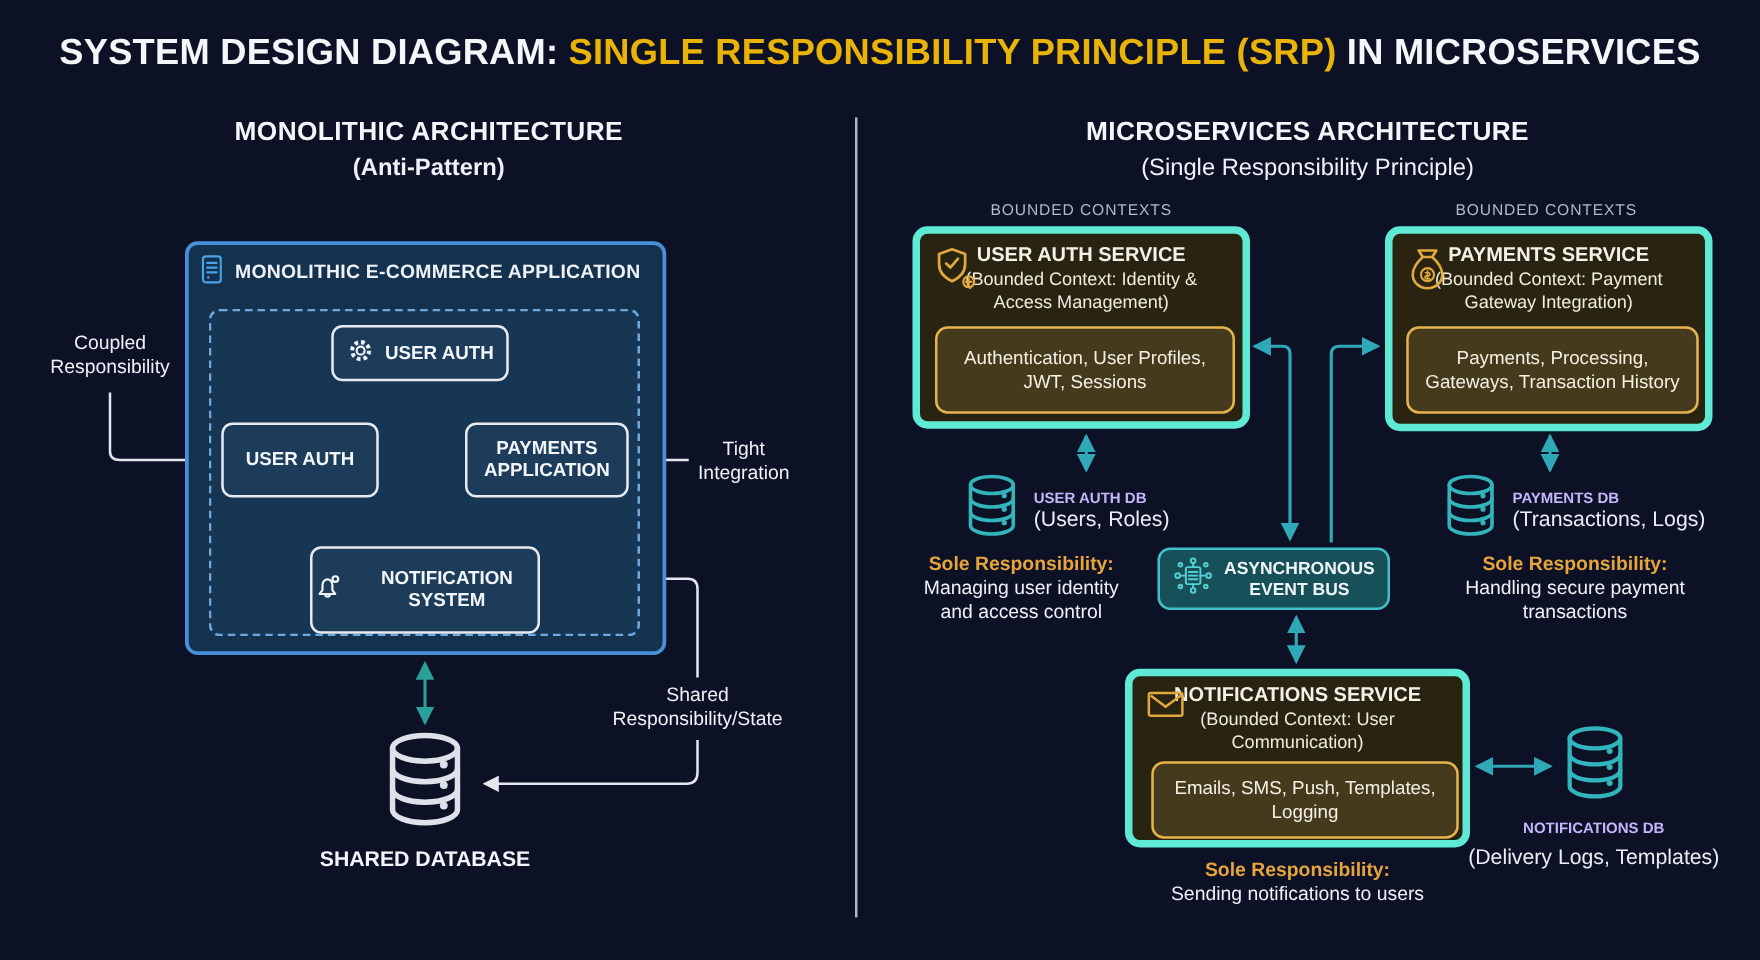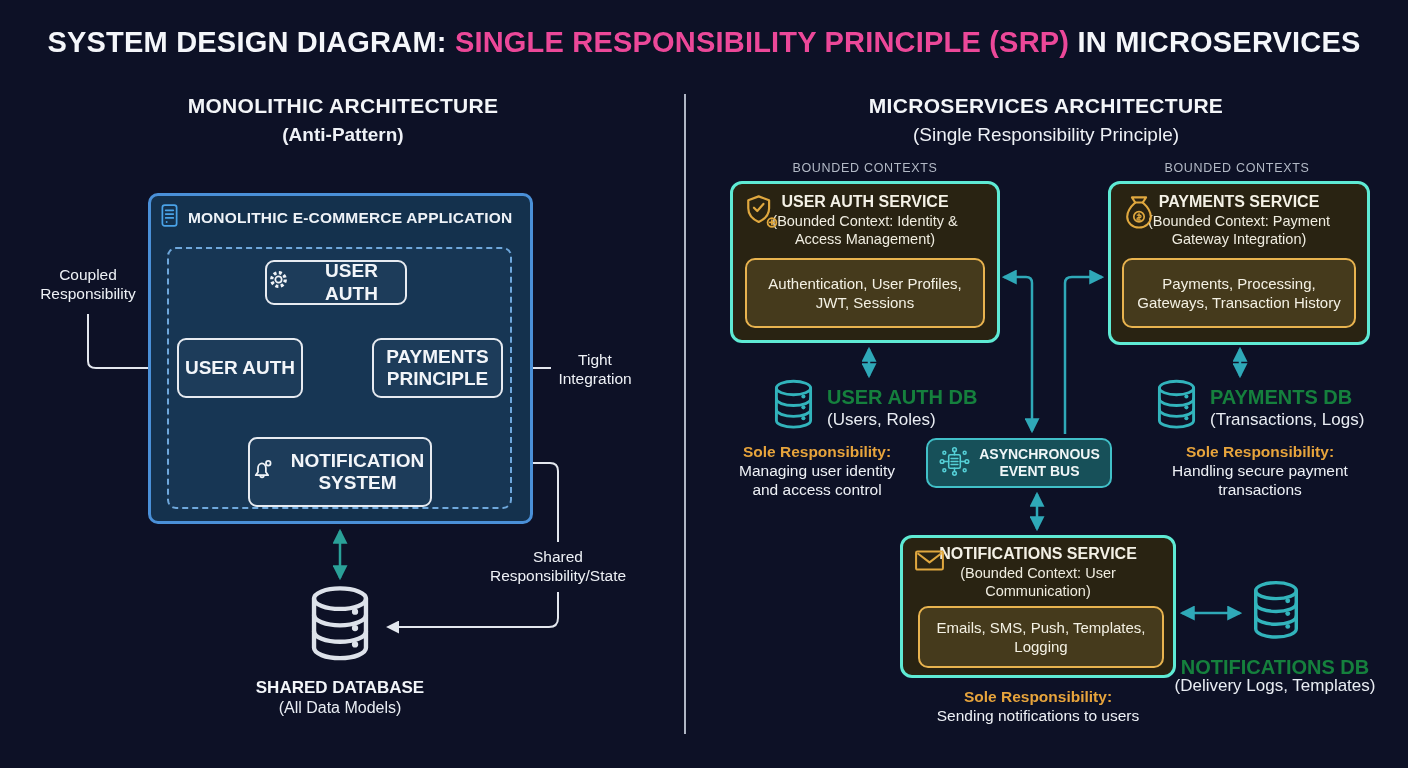--- a/index.html
+++ b/index.html
@@ -3,66 +3,66 @@
 <meta charset="utf-8">
 <style>
   * { margin:0; padding:0; box-sizing:border-box; }
   html,body { width:1408px; height:768px; background:#0d1126; overflow:hidden; }
   body { font-family:"Liberation Sans","DejaVu Sans",sans-serif; color:#eef2f7; }
   .stage { position:relative; width:1408px; height:768px; background:#0d1126; }
   .abs { position:absolute; }
   .ctr { text-align:center; }
 
   .page-title { left:0; top:26px; width:1408px; text-align:center; font-size:29px; font-weight:bold; letter-spacing:0.2px; color:#f4f6fa; }
-  .page-title .gold { color:#ec4899; }
+  .page-title .gold { color:#eab308; }
 
   .divider { left:684px; top:94px; width:2px; height:640px; background:rgba(205,212,225,0.85); }
 
   .panel-heading { font-size:21px; font-weight:bold; color:#f3f5f8; letter-spacing:0.3px; }
   .panel-sub { font-size:19px; font-weight:400; color:#eef1f6; }
 
   
   .mono-box { left:148px; top:193px; width:385px; height:331px; background:#14314d; border:3px solid #4a90d8; border-radius:10px; }
   .mono-header { left:160px; top:203px; display:flex; align-items:center; gap:9px; }
   .mono-header .t { font-size:15.5px; font-weight:bold; color:#eef2f7; letter-spacing:0.2px; }
   .mono-dashed { left:167px; top:247px; width:345px; height:262px; border:2px dashed #6fa8dc; border-radius:9px; background:rgba(90,150,210,0.05); }
 
-  .module { background:#1d3c5a; border:2px solid #e7ebf1; border-radius:9px; display:flex; align-items:center; justify-content:center; gap:8px; font-size:19px; font-weight:bold; color:#f2f5f9; text-align:center; line-height:1.18; }
+  .module { background:#1d3c5a; border:2px solid #e7ebf1; border-radius:9px; display:flex; align-items:center; justify-content:center; gap:8px; font-size:15px; font-weight:bold; color:#f2f5f9; text-align:center; line-height:1.18; }
   .m-top { left:265px; top:260px; width:142px; height:45px; }
   .m-left { left:177px; top:338px; width:126px; height:60px; }
   .m-right { left:372px; top:338px; width:131px; height:60px; padding:0 6px; }
   .m-bottom { left:248px; top:437px; width:184px; height:70px; }
 
   .note { font-size:15.5px; color:#eef1f6; line-height:1.2; }
   .lbl-coupled { left:28px; top:266px; width:120px; }
   .lbl-tight { left:545px; top:351px; width:100px; }
   .lbl-shared { left:478px; top:548px; width:160px; }
 
   .shared-db-name { left:215px; top:678px; width:250px; font-size:17px; font-weight:bold; color:#f2f5f9; }
   .shared-db-detail { left:215px; top:699px; width:250px; font-size:16px; color:#e9edf3; }
 
   
   .bc-label { width:200px; font-size:12.5px; font-weight:500; color:#b3bac6; letter-spacing:0.7px; text-align:center; }
 
-  .svc { background:#292312; border:3px solid #5eead4; border-radius:12px; }
+  .svc { background:#292312; border:6px solid #5eead4; border-radius:12px; }
   .svc .svc-icon { position:absolute; left:11px; top:9px; }
   .svc-name { margin-top:9px; text-align:center; font-size:16px; font-weight:bold; color:#f4f1e6; }
   .svc-context { margin:1px auto 0; width:230px; text-align:center; font-size:14.5px; color:#efece0; line-height:1.25; }
   .svc-inner { position:absolute; background:#453a1c; border:2px solid #e8b34f; border-radius:10px; display:flex; align-items:center; justify-content:center; text-align:center; font-size:15px; color:#f4f1e4; line-height:1.3; padding:4px 10px; }
 
   .svc-auth { left:730px; top:181px; width:270px; height:162px; }
   .svc-auth .svc-inner { left:12px; top:74px; width:240px; height:70px; }
   .svc-pay { left:1108px; top:181px; width:262px; height:164px; }
   .svc-pay .svc-inner { left:11px; top:74px; width:234px; height:70px; }
   .svc-notif { left:900px; top:535px; width:276px; height:143px; }
   .svc-notif .svc-inner { left:15px; top:68px; width:246px; height:62px; }
   .svc-notif .svc-context { width:240px; }
 
   .db-row { display:flex; align-items:center; gap:10px; }
-  .db-name { font-size:20px; font-weight:bold; color:#15803d; line-height:1.2; }
+  .db-name { font-size:12px; font-weight:bold; color:#c4b5fd; line-height:1.2; }
   .db-detail { font-size:17px; color:#e9edf3; line-height:1.25; }
 
   .resp { width:180px; text-align:center; line-height:1.22; }
   .resp .rl { font-size:15.5px; font-weight:bold; color:#e7a43c; }
   .resp .rt { font-size:15.5px; color:#eef1f6; }
 
   .bus { left:914px; top:438px; width:186px; height:50px; background:#175059; border:2.5px solid #41c0c8; border-radius:10px; display:flex; align-items:center; gap:8px; padding:0 10px;margin-left:12px; }
   .bus .bus-label { flex:1; text-align:center; font-size:14px; font-weight:bold; color:#f0f6f7; line-height:1.2; }
 
   svg.overlay { position:absolute; left:0; top:0; pointer-events:none; }
@@ -149,42 +149,41 @@
     <span><svg width="23" height="23" viewBox="0 0 24 24">
           <circle cx="12" cy="12" r="7.1" fill="none" stroke="#f0f3f7" stroke-width="3.4" stroke-dasharray="3.1 2.5"></circle>
           <circle cx="12" cy="12" r="3.3" fill="none" stroke="#f0f3f7" stroke-width="1.8"></circle>
         </svg></span>
     <span>USER AUTH</span>
   </div>
   <div class="abs module m-left">
     <span>USER AUTH</span>
   </div>
   <div class="abs module m-right">
-    <span>PAYMENTS PRINCIPLE</span>
+    <span>PAYMENTS APPLICATION</span>
   </div>
   <div class="abs module m-bottom">
     <span><svg width="27" height="27" viewBox="0 0 26 26" fill="none" stroke="#f0f3f7" stroke-width="1.7" stroke-linecap="round" stroke-linejoin="round">
           <path d="M5.5,18.5 h12 l-2.2,-3 v-4 a3.8,4.3 0 0 0 -7.6,0 v4 z"></path>
           <path d="M9.9,18.8 a1.7,1.7 0 0 0 3.4,0"></path>
           <circle cx="17.6" cy="7" r="2.2"></circle>
         </svg></span>
     <span>NOTIFICATION SYSTEM</span>
   </div>
 
   <div class="abs note ctr lbl-coupled">Coupled Responsibility</div>
   <div class="abs note ctr lbl-tight">Tight Integration</div>
   <div class="abs note ctr lbl-shared">Shared Responsibility/State</div>
 
   <div class="abs" style="left:303px;top:585px;color:#dde2ea;">
     <svg width="74" height="82" viewBox="0 0 48 60">
         <use href="#db-sym"></use>
       </svg>
   </div>
   <div class="abs ctr shared-db-name">SHARED DATABASE</div>
-  <div class="abs ctr shared-db-detail">(All Data Models)</div>
 
   <div class="abs panel-heading ctr" style="left:796px;top:94px;width:500px;">MICROSERVICES ARCHITECTURE</div>
   <div class="abs panel-sub ctr" style="left:796px;top:124px;width:500px;">(Single Responsibility Principle)</div>
 
   <div class="abs bc-label" style="left:765px;top:161px;">BOUNDED CONTEXTS</div>
   <div class="abs bc-label" style="left:1137px;top:161px;">BOUNDED CONTEXTS</div>
 
   <div class="abs svc svc-auth">
     <span class="svc-icon"><svg width="36" height="38" viewBox="0 0 38 40" fill="none" stroke="#e0a83f" stroke-width="2.3" stroke-linecap="round" stroke-linejoin="round">
           <path d="M15.5,3.5 L26.5,7.5 v8.5 c0,7 -4.5,11.5 -11,14.5 C9,27.5 4.5,23 4.5,16 V7.5 z"></path>

